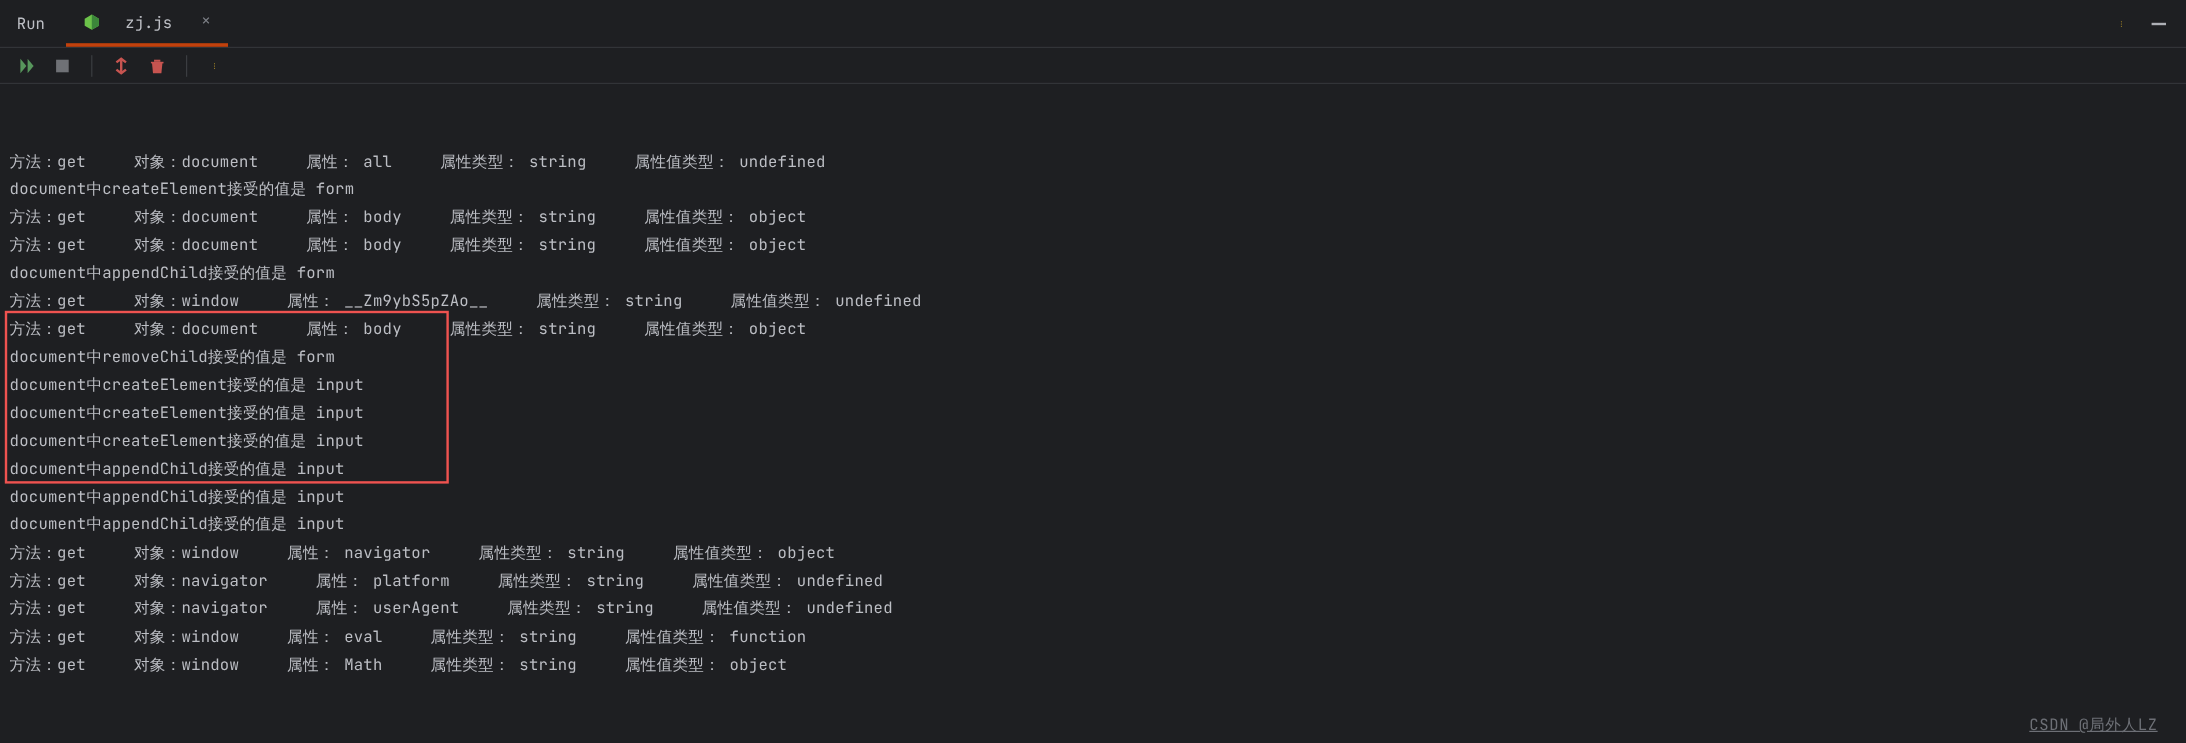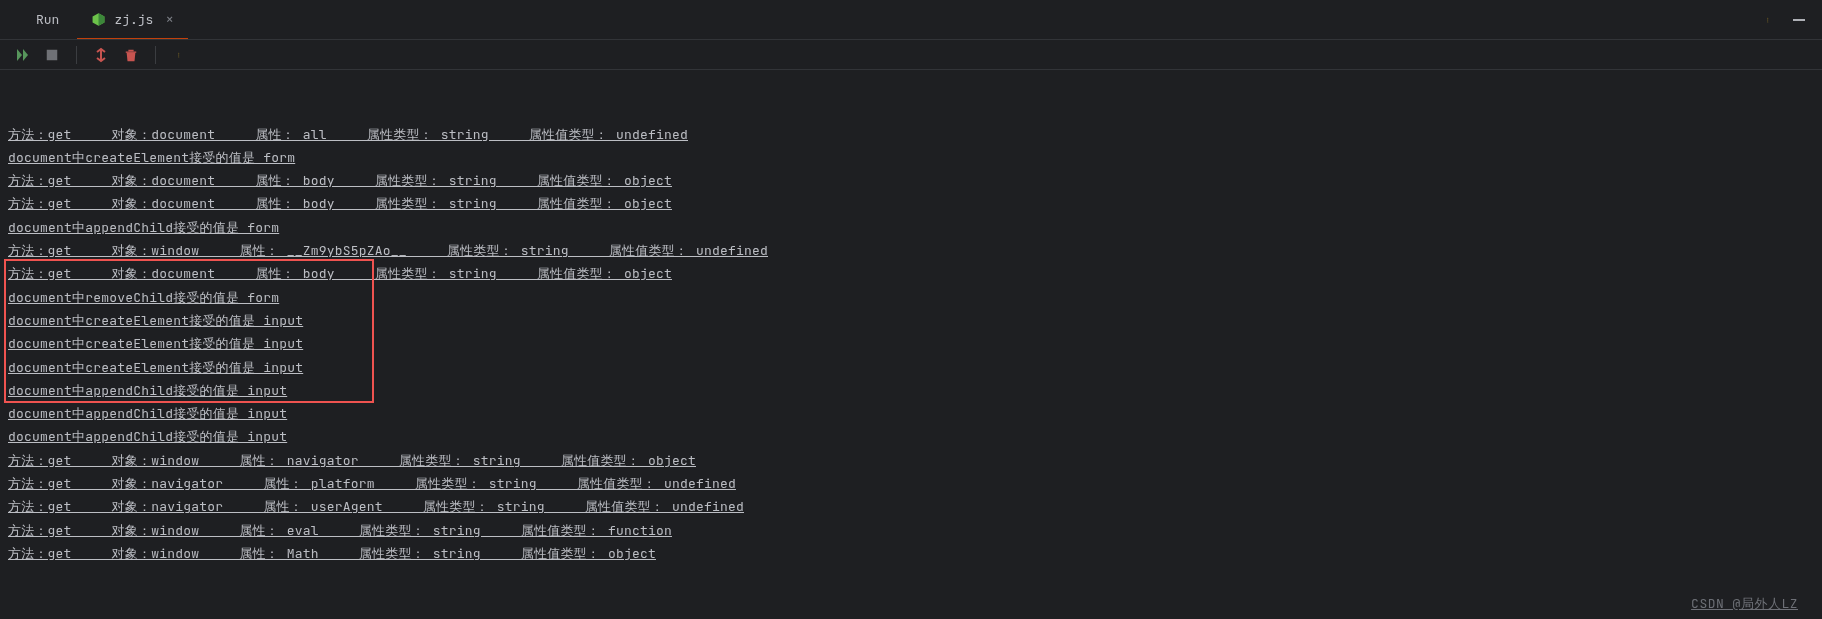--- a/index.html
+++ b/index.html
@@ -19,28 +19,27 @@
     border-bottom: 1px solid #323438;
     position: relative;
   }
   .title-left {
     display: flex;
     align-items: center;
     padding-left: 14px;
     padding-right: 18px;
     font-size: 13px;
     color: #bcbec4;
-    margin-left: 22px;
   }
   .title-tab {
     display: flex;
     align-items: center;
-    gap: 8px;
+    gap: 20px;
     padding: 0 14px;
-    border-bottom: 1px solid #c2410c;
+    border-bottom: 3px solid #c2410c;
     height: 100%;
     color: #bcbec4;
     justify-content: center;
   }
   .title-tab .js-icon {
     width: 15px; height: 15px;
     display: inline-flex;
     align-items: center; justify-content: center;
   }
   .title-tab .js-icon svg { width: 15px; height: 15px; }
@@ -83,21 +82,21 @@
     width:1px; height:18px; background:#3b3d41; margin: 0 4px;
   }
 
   .console {
     padding: 6px 8px 20px 8px;
     line-height: 23.3px;
     white-space: pre;
     color: #bcbec4;
     position: relative;
   }
-  .console .line { letter-spacing: 0.2px; text-decoration: underline; }
+  .console .line { letter-spacing: 0.2px; }
   .highlight-box {
     position: absolute;
     border: 2px solid #ef5350;
     pointer-events: none;
     left: 4px;
     top: 189px;
     width: 370px;
     height: 144px;
   }
   .watermark {

